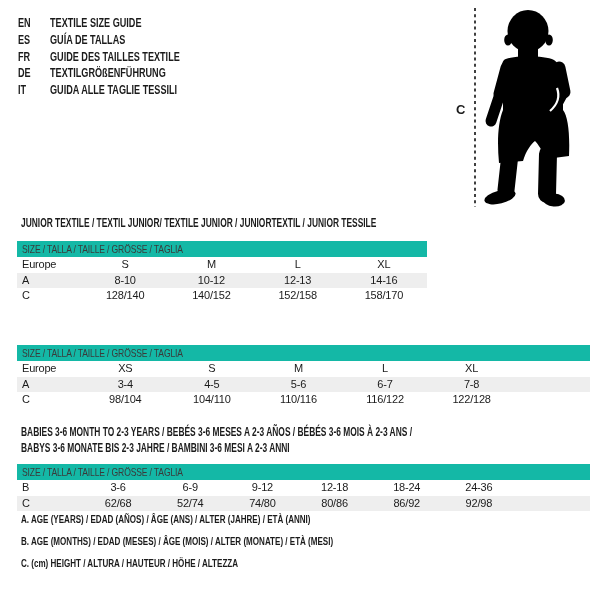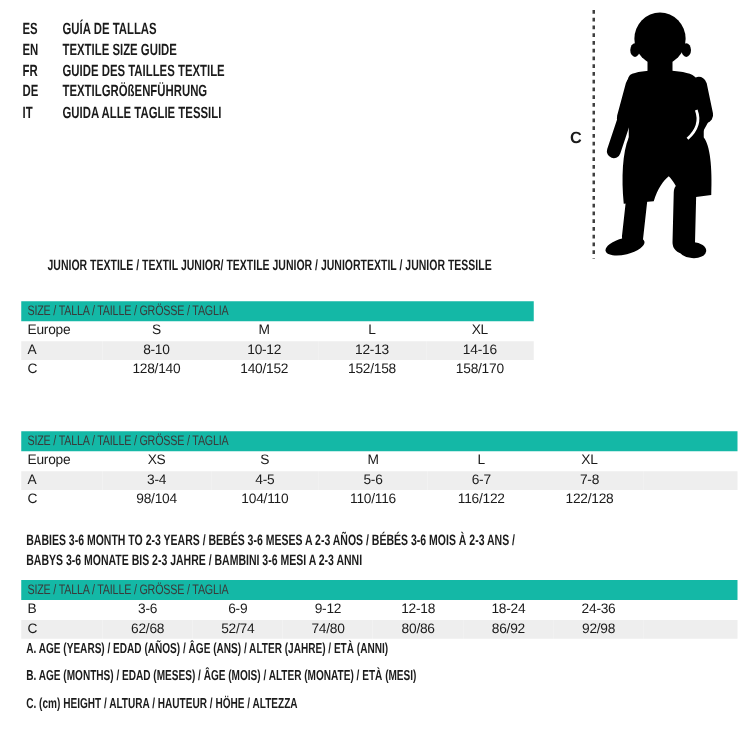--- a/index.html
+++ b/index.html
@@ -29,24 +29,24 @@
   .foot-line{height:22px;line-height:22px;font-size:11.5px;font-weight:bold;white-space:nowrap;}
   .sub{font-size:8px;vertical-align:-2px;}
 </style>
 </head>
 <body>
 
 <div id="page">
 
   <div class="abs lang-block">
     <div class="lang-row">
+      <span class="lang-code"><span class="cond70">EN</span></span><span class="cond70">TEXTILE SIZE GUIDE</span>
+    </div>
+    <div class="lang-row">
       <span class="lang-code"><span class="cond70">ES</span></span><span class="cond70">GUÍA DE TALLAS</span>
-    </div>
-    <div class="lang-row">
-      <span class="lang-code"><span class="cond70">EN</span></span><span class="cond70">TEXTILE SIZE GUIDE</span>
     </div>
     <div class="lang-row">
       <span class="lang-code"><span class="cond70">FR</span></span><span class="cond70">GUIDE DES TAILLES TEXTILE</span>
     </div>
     <div class="lang-row">
       <span class="lang-code"><span class="cond70">DE</span></span><span class="cond70">TEXTILGRÖßENFÜHRUNG</span>
     </div>
     <div class="lang-row">
       <span class="lang-code"><span class="cond70">IT</span></span><span class="cond70">GUIDA ALLE TAGLIE TESSILI</span>
     </div>
@@ -83,21 +83,21 @@
     </g>
 
     <path d="M77 80 C80 88 78 96 70 103" stroke="#ffffff" stroke-width="2.2" fill="none"></path>
     <g fill="#000000">
 
       <ellipse cx="20" cy="189" rx="16" ry="6.5" transform="rotate(-14 20 189)"></ellipse>
       <ellipse cx="74" cy="192" rx="11" ry="6.5" transform="rotate(5 74 192)"></ellipse>
     </g>
   </svg>
 
-  <div class="abs tbl-title" style="left:21px;top:206px;margin-left:17px;">
+  <div class="abs tbl-title" style="left:21px;top:217px;">
     <span class="cond70">JUNIOR TEXTILE / TEXTIL JUNIOR/ TEXTILE JUNIOR / JUNIORTEXTIL / JUNIOR TESSILE</span>
   </div>
   <table class="sg" style="left:17px;top:241px;width:410px;">
     <colgroup>
         <col style="width:65px">
         <col>
         <col>
         <col>
         <col>
       </colgroup>

